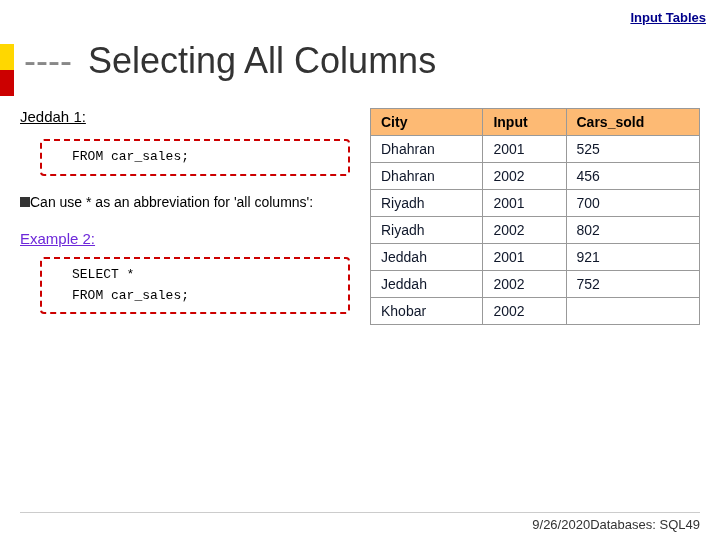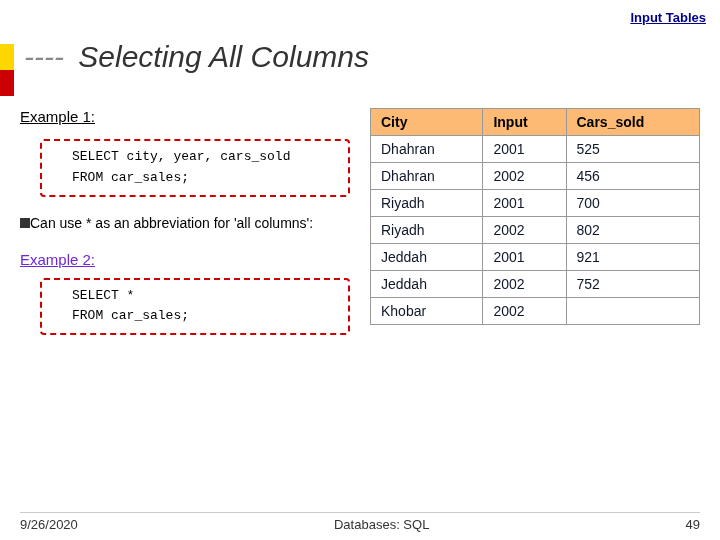--- a/index.html
+++ b/index.html
@@ -44,24 +44,23 @@
       background: #CC0000;
       flex: 1;
     }
 
     
     .page-header {
       position: absolute;
       top: 40px;
       left: 24px;
       right: 8px;
-      font-size: 30px;
+      font-size: 36px;
       font-weight: normal;
       color: #333;
-      font-style: italic;
     }
 
     .dashes {
       color: #888;
       margin-right: 6px;
     }
 
     
     .main-content {
       position: absolute;
@@ -152,21 +151,21 @@
       background: #fff;
     }
 
     
     .footer {
       position: absolute;
       bottom: 8px;
       left: 20px;
       right: 20px;
       display: flex;
-      justify-content: space-between;
+      justify-content: flex-end;
       font-size: 13px;
       color: #333;
       border-top: 1px solid #ccc;
       padding-top: 4px;
     }
 
     
     .dashed-box {
       border: 2px dashed #CC0000;
       border-radius: 4px;
@@ -187,25 +186,24 @@
 
 <div class="page-header">
   <span class="dashes">----</span>
   <span>Selecting All Columns</span>
 </div>
 
 <div class="main-content">
 
   <div class="left-col">
 
-    <div class="example-label">Example 1:</div>
+    <div class="example-label">Jeddah 1:</div>
 
     <div class="dashed-box">
       <div class="code-block">
-        <div>SELECT city, year, cars_sold</div>
         <div>FROM car_sales;</div>
       </div>
     </div>
 
     <div class="bullet-point">
       <div class="bullet-square"></div>
       <div class="bullet-text">Can use * as an abbreviation for 'all columns':</div>
     </div>
 
     <div class="example2-label">Example 2:</div>

